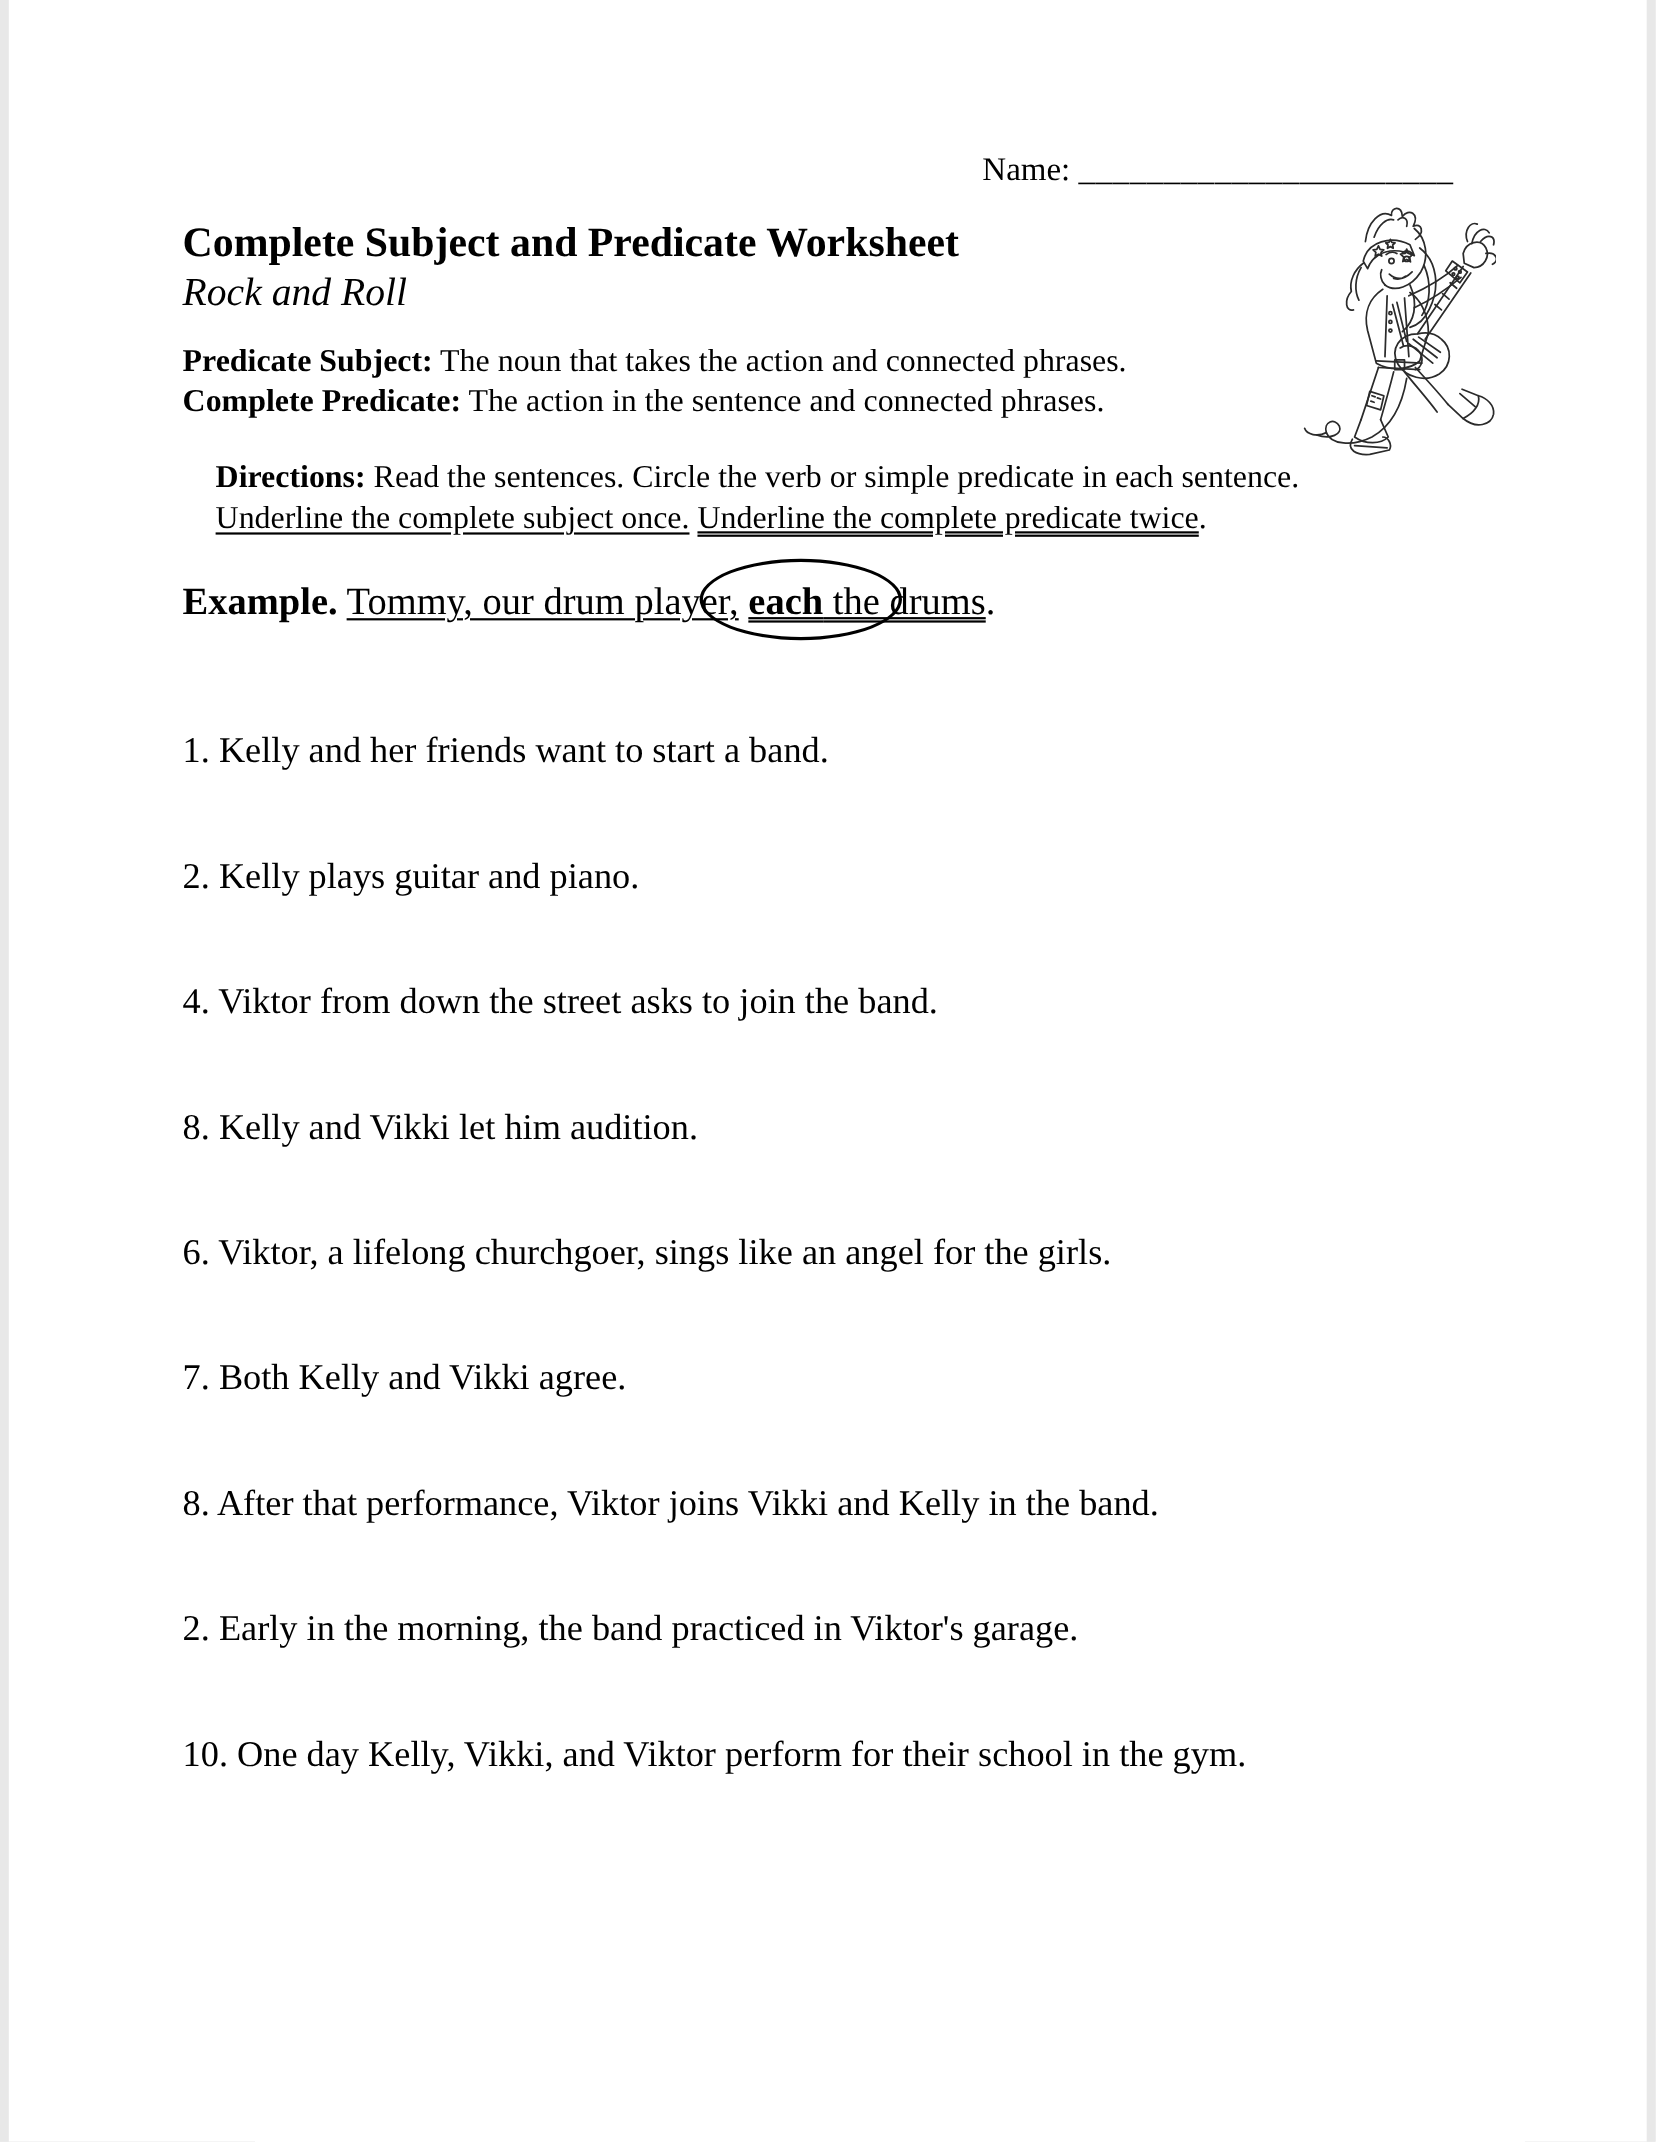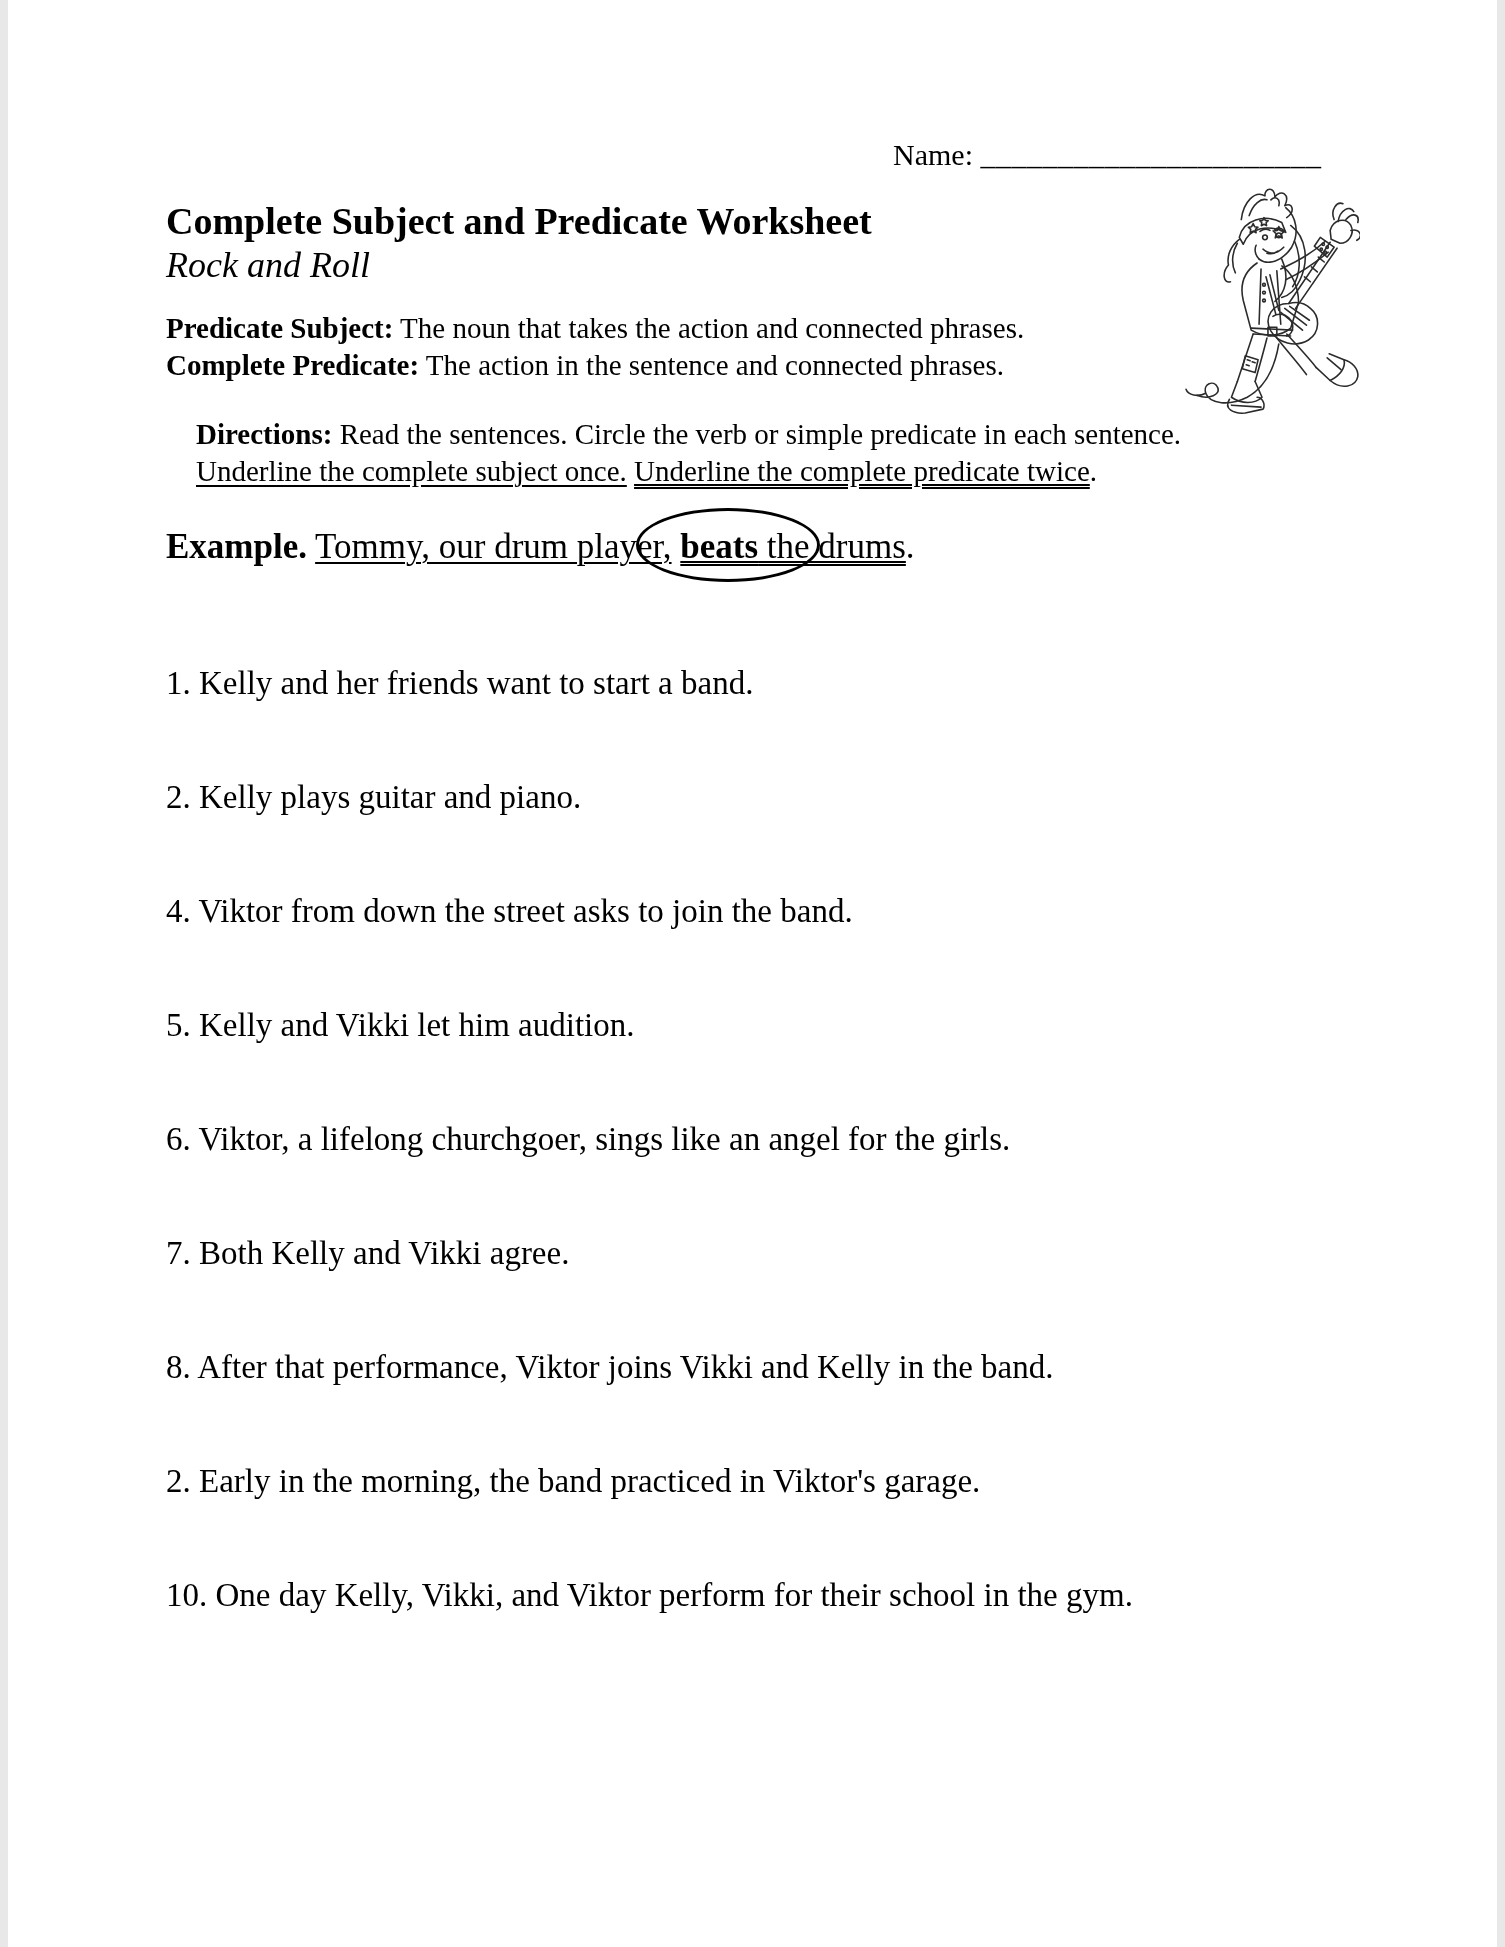--- a/index.html
+++ b/index.html
@@ -195,28 +195,28 @@
 
     <p class="directions">
       <b>Directions:</b><span> Read the sentences. Circle the verb or simple predicate in each sentence.</span><br>
       <span class="u1">Underline the complete subject once.</span>
       <span class="u2">Underline the complete predicate twice</span><span>.</span>
     </p>
 
     <p class="example">
       <b>Example.</b>
       <span class="u1">Tommy, our drum player,</span>
-      <span class="u2"><span class="circled"><b>beats</b></span><span> the drums</span></span><span>.</span>
+      <span class="u2"><span class="circled"><b>each</b></span><span> the drums</span></span><span>.</span>
     </p>
 
     <div class="sentences">
       <p class="sentence">1. Kelly and her friends want to start a band.</p>
       <p class="sentence">2. Kelly plays guitar and piano.</p>
       <p class="sentence">4. Viktor from down the street asks to join the band.</p>
-      <p class="sentence">5. Kelly and Vikki let him audition.</p>
+      <p class="sentence">8. Kelly and Vikki let him audition.</p>
       <p class="sentence">6. Viktor, a lifelong churchgoer, sings like an angel for the girls.</p>
       <p class="sentence">7. Both Kelly and Vikki agree.</p>
       <p class="sentence">8. After that performance, Viktor joins Vikki and Kelly in the band.</p>
       <p class="sentence">2. Early in the morning, the band practiced in Viktor's garage.</p>
       <p class="sentence">10. One day Kelly, Vikki, and Viktor perform for their school in the gym.</p>
     </div>
 
   </div>
 </div>
 

